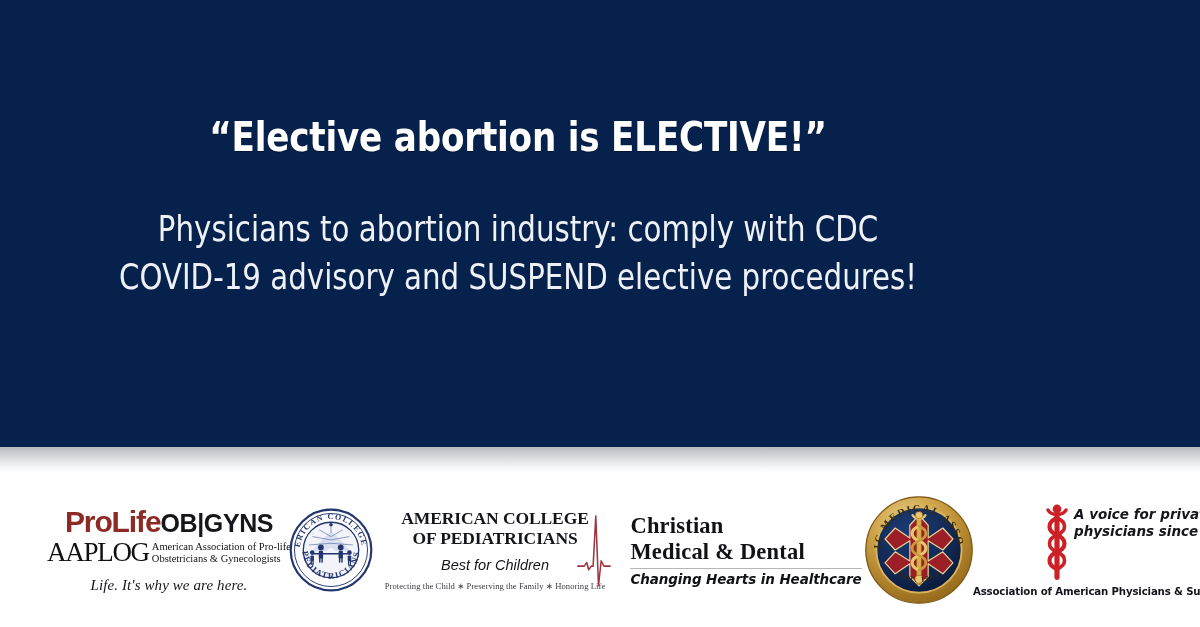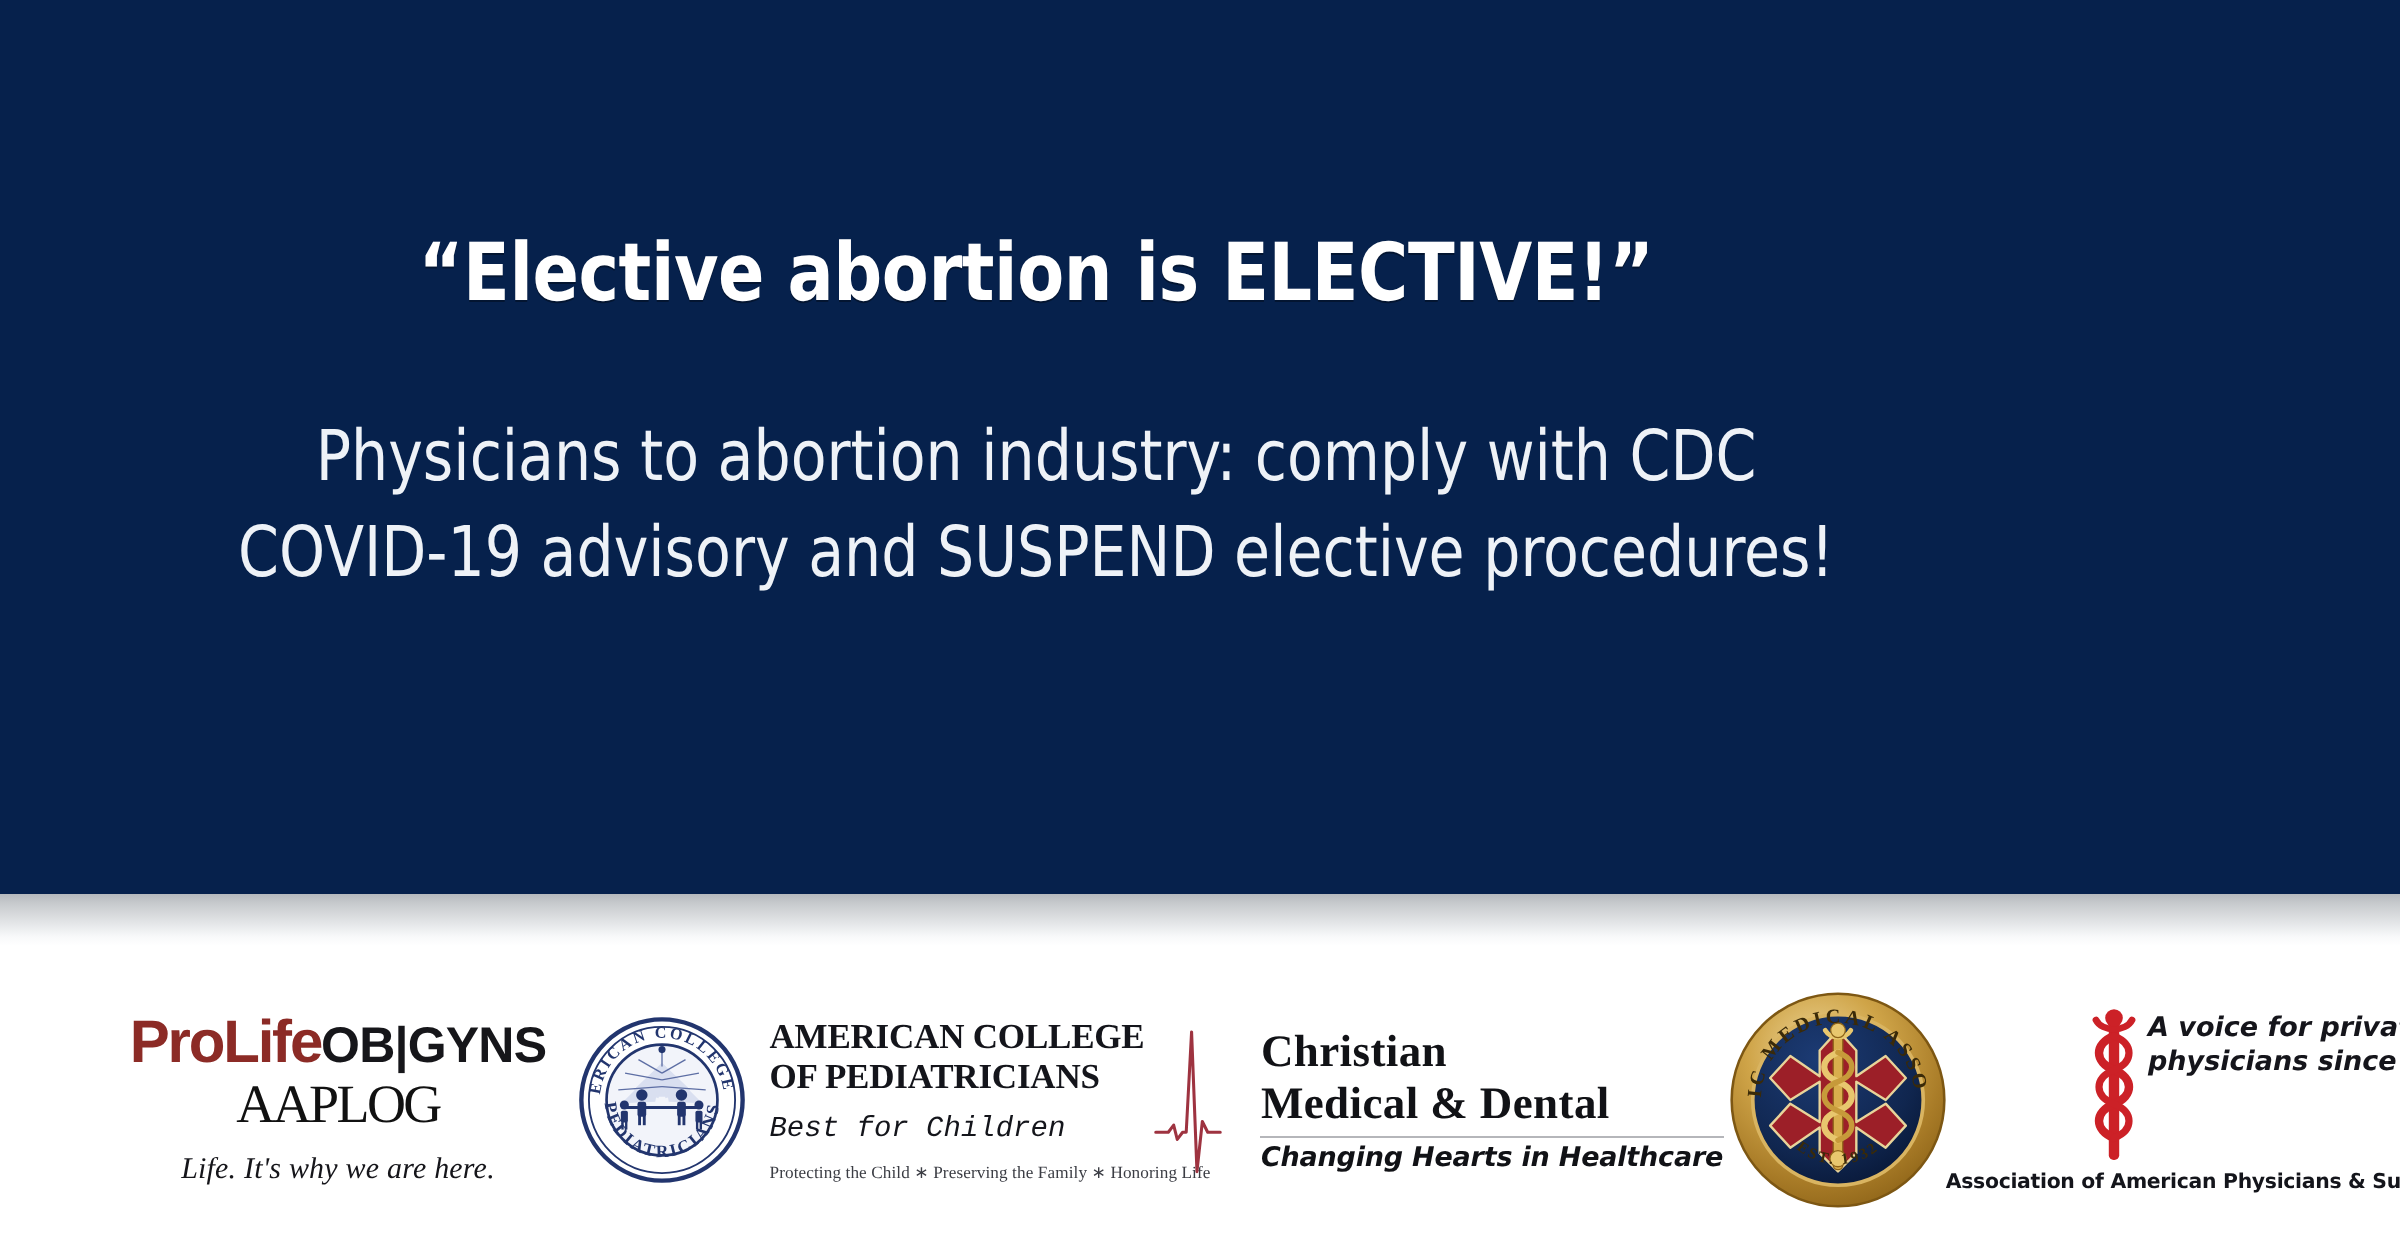--- a/index.html
+++ b/index.html
@@ -130,28 +130,28 @@
   }
   .aaplog-tag {
     font-family: Liberation Serif, serif;
     font-style: italic; font-weight: 400; font-size: 15px; color: #15151a;
     margin-top: 11px; letter-spacing: 0.1px;
   }
 
   
   .acpeds { width: 280px; margin-right: 18px; align-items: center; }
   .acp-seal { width: 84px; height: 84px; flex: 0 0 auto; }
-  .acp-text { margin-left: 12px; }
+  .acp-text { margin-left: 12px; text-align: center; }
   .acp-name {
     font-family: "Liberation Serif", serif;
     font-weight: 700; font-size: 17.5px; color: #14151b;
     line-height: 1.12; letter-spacing: -0.1px; white-space: nowrap;
   }
   .acp-best {
-    font-family: Liberation Mono, monospace;
+    font-family: Liberation Sans, sans-serif;
     font-style: italic; font-size: 14.5px; color: #14151b; margin-top: 9px;
   }
   .acp-tag {
     font-family: "Liberation Serif", serif;
     font-size: 8.6px; color: #3b3d44; margin-top: 8px; white-space: nowrap; letter-spacing: 0.05px;
   }
 
   
   .cmda { width: 228px; margin-right: 24px; align-items: center; }
   .cmda-ekg { width: 36px; height: 86px; flex: 0 0 auto; }
@@ -214,20 +214,24 @@
 
   <div class="logo-strip">
 
     <div class="logo aaplog">
       <div class="aaplog-r1">
         <span class="aaplog-prolife">ProLife</span>
         <span class="aaplog-obgyns">OB|GYNS</span>
       </div>
       <div class="aaplog-r2">
         <span class="aaplog-word">AAPLOG</span>
+        <span class="aaplog-expand">
+          <span>American Association of Pro-life</span><br>
+          <span>Obstetricians &amp; Gynecologists</span>
+        </span>
       </div>
       <div class="aaplog-tag">Life. It's why we are here.</div>
     </div>
 
     <div class="logo acpeds">
       <svg class="acp-seal" viewBox="0 0 100 100">
         <defs>
           <path id="acpTop" d="M 13,50 A 37,37 0 0 1 87,50"></path>
           <path id="acpBot" d="M 16,50 A 34,34 0 0 0 84,50"></path>
         </defs>

